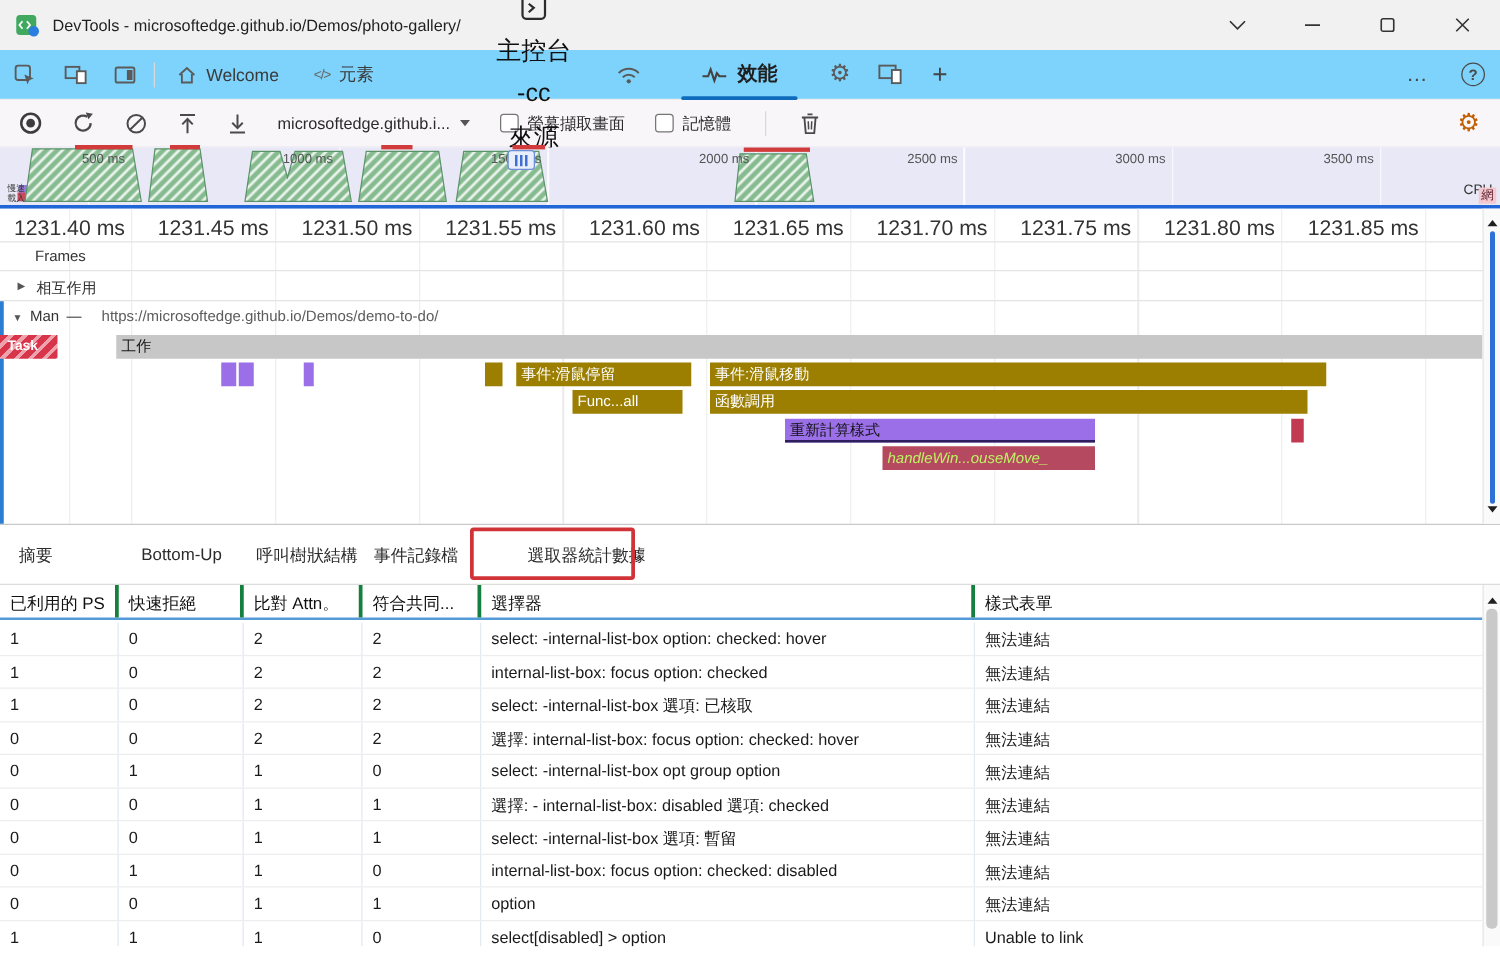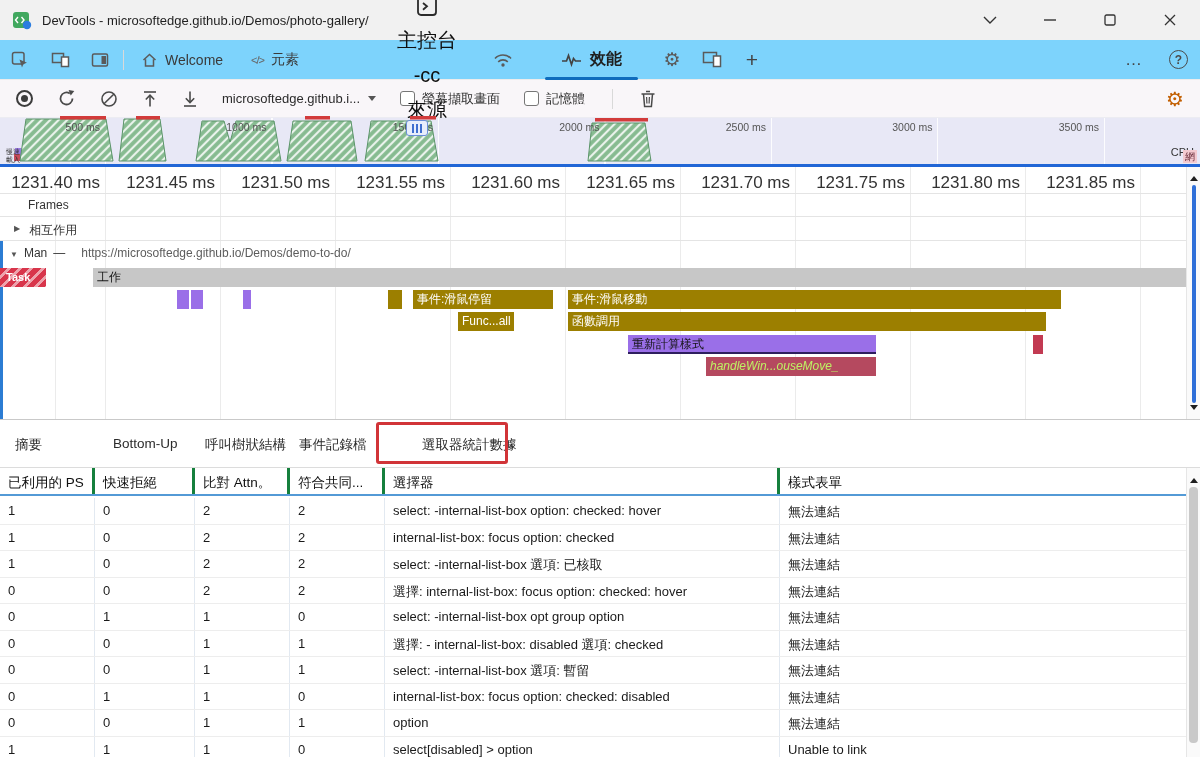--- a/index.html
+++ b/index.html
@@ -343,21 +343,21 @@
       <div class="bar purple" style="left:188px;width:12px;top:49px;"></div>
       <div class="bar purple" style="left:240px;width:3px;top:49px;"></div>
       <div class="bar olive" style="left:385px;width:14px;top:49px;"></div>
       <div class="bar olive" style="left:410px;width:140px;top:49px;">
         <span>事件:滑鼠停留</span>
       </div>
       <div class="bar olive" style="left:565px;width:493px;top:49px;">
         <span>事件:滑鼠移動</span>
       </div>
 
-      <div class="bar olive" style="left:455px;width:56px;top:71px;">
+      <div class="bar olive" style="left:455px;width:88px;top:71px;">
         <span>Func...all</span>
       </div>
       <div class="bar olive" style="left:565px;width:478px;top:71px;">
         <span>函數調用</span>
       </div>
 
       <div class="bar recalc" style="left:625px;width:248px;top:94px;">
         <span>重新計算樣式</span>
       </div>
       <div class="bar redtick" style="left:1030px;width:10px;top:94px;"></div>

